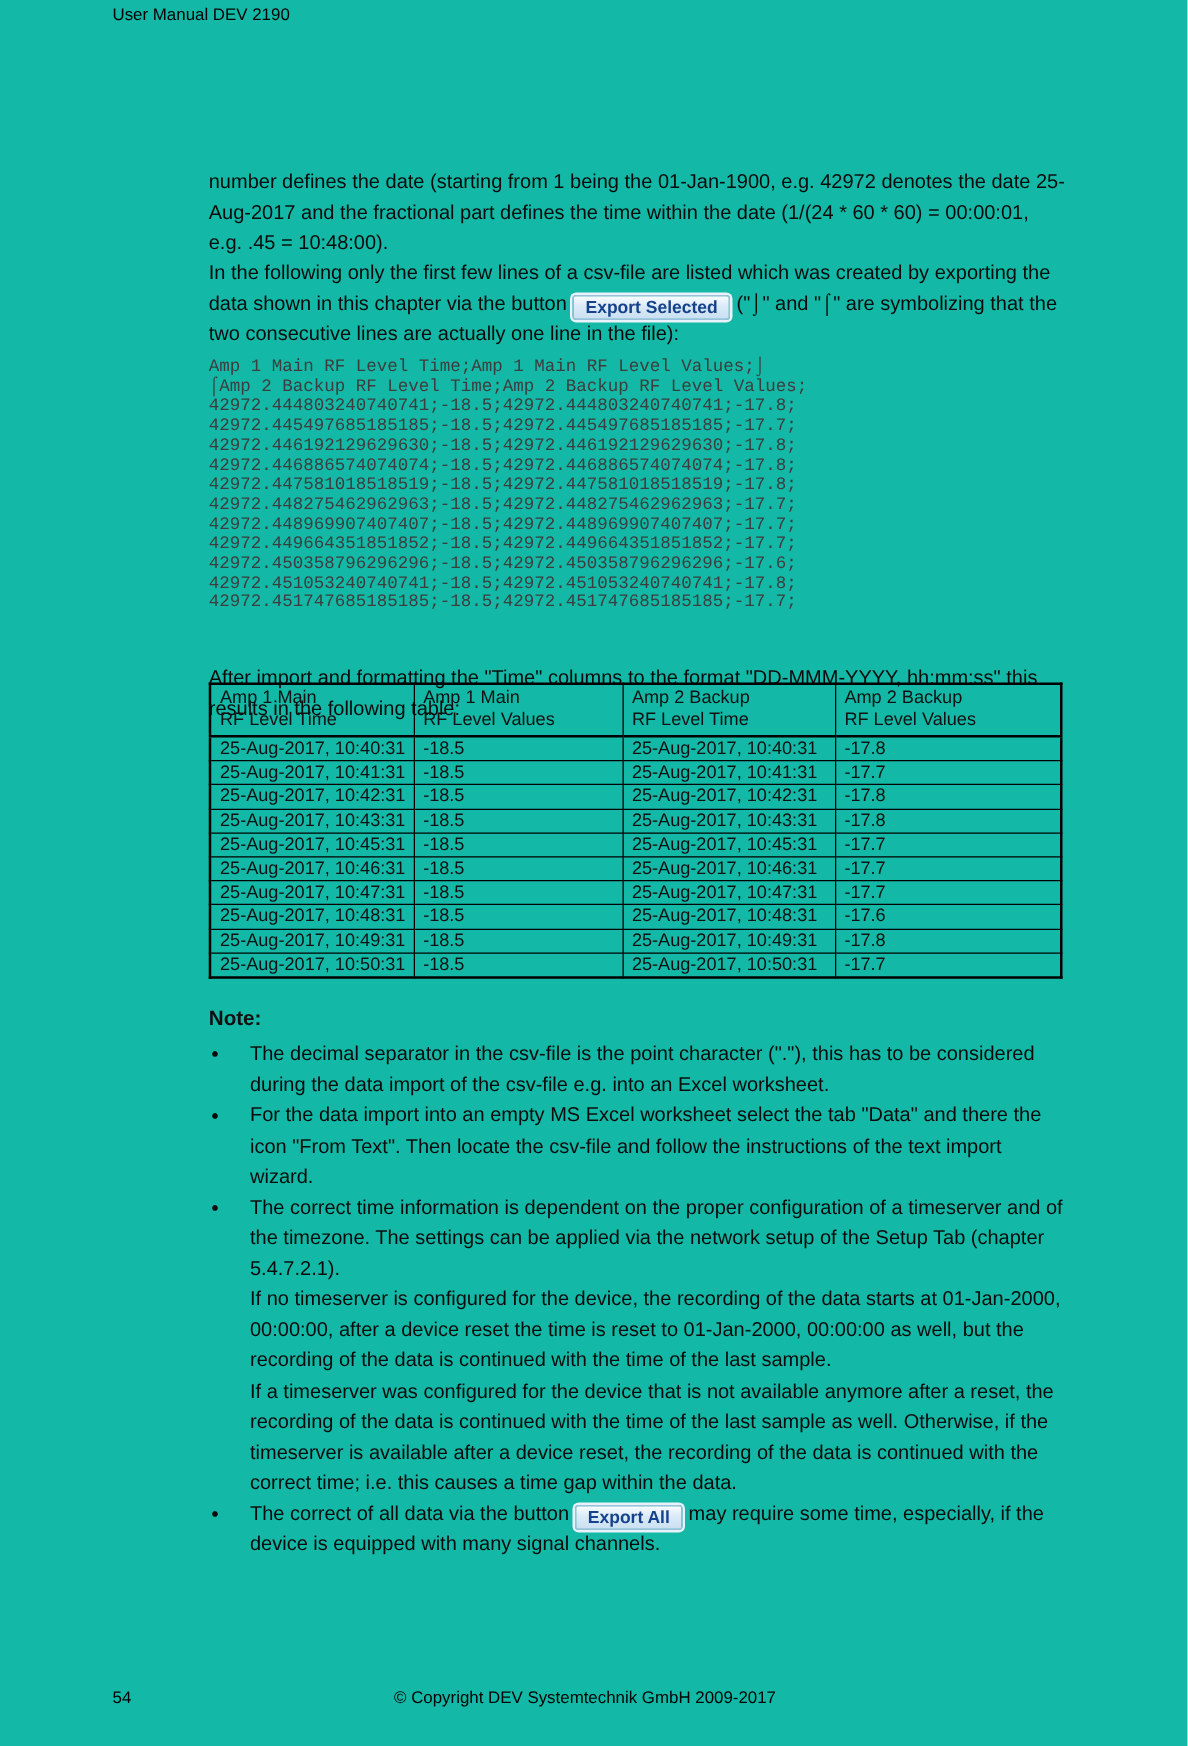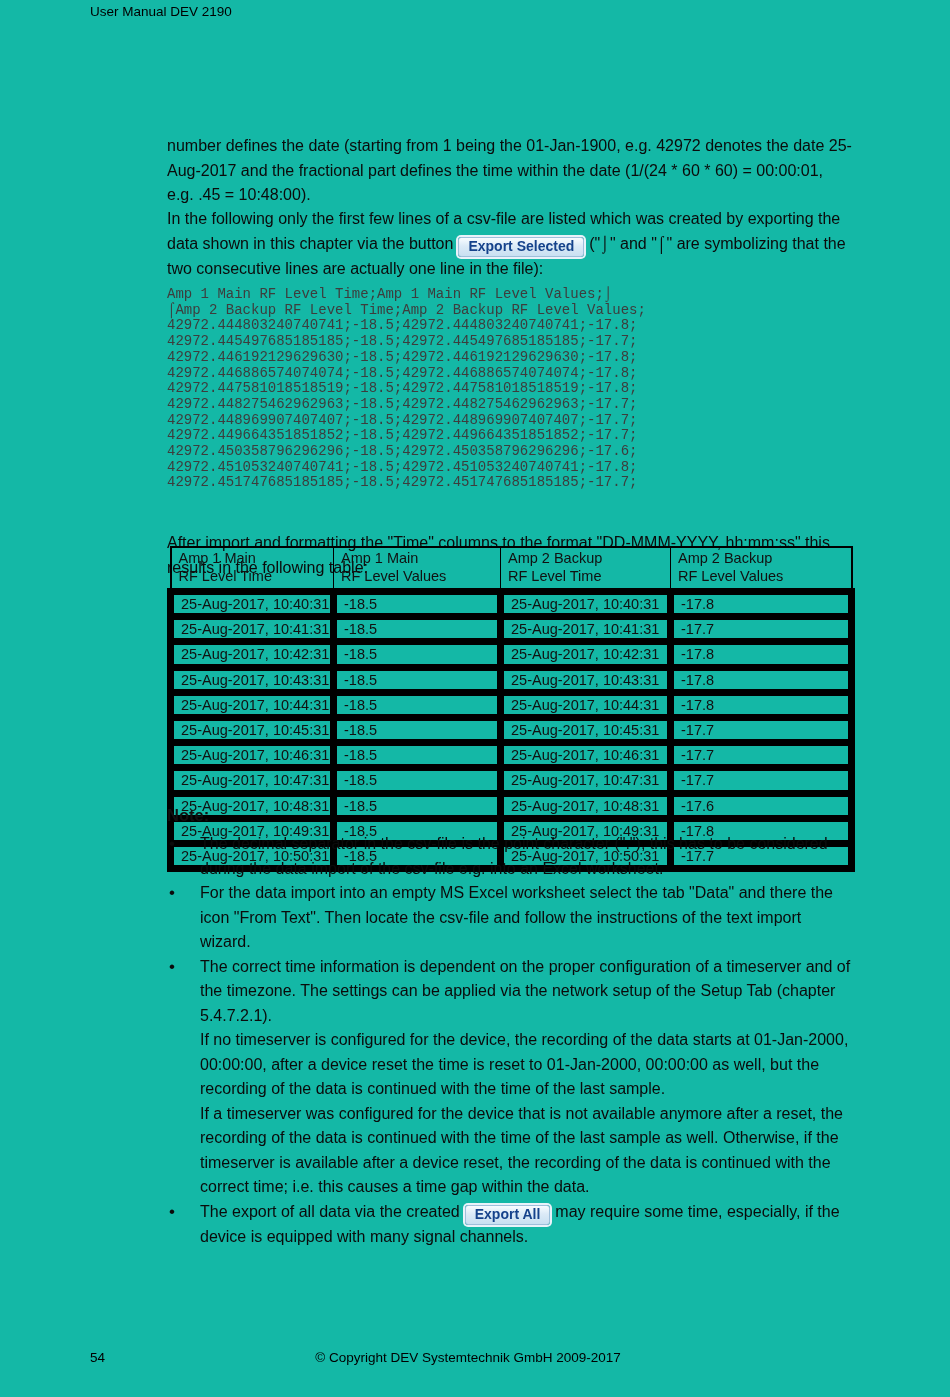--- a/index.html
+++ b/index.html
@@ -58,21 +58,21 @@
   table.data-table th {
     border: 1px solid #000000;
     border-bottom: 2px solid #000000;
     text-align: left;
     vertical-align: top;
     padding: 2px 7px 3px 7px;
     font-weight: normal;
     line-height: 17.5px;
   }
   table.data-table td {
-    border: 7px solid #000000;
+    border: 1px solid #000000;
     padding: 0 7px;
     line-height: 18.2px;
     white-space: nowrap;
     overflow: hidden;
   }
   .note-heading {
     position: absolute;
     top: 672px;
     left: 0;
     font-weight: bold;
@@ -203,26 +203,20 @@
             <td>25-Aug-2017, 10:42:31</td>
             <td>-17.8</td>
           </tr>
           <tr>
             <td>25-Aug-2017, 10:43:31</td>
             <td>-18.5</td>
             <td>25-Aug-2017, 10:43:31</td>
             <td>-17.8</td>
           </tr>
           <tr>
-            <td>25-Aug-2017, 10:44:31</td>
-            <td>-18.5</td>
-            <td>25-Aug-2017, 10:44:31</td>
-            <td>-17.8</td>
-          </tr>
-          <tr>
             <td>25-Aug-2017, 10:45:31</td>
             <td>-18.5</td>
             <td>25-Aug-2017, 10:45:31</td>
             <td>-17.7</td>
           </tr>
           <tr>
             <td>25-Aug-2017, 10:46:31</td>
             <td>-18.5</td>
             <td>25-Aug-2017, 10:46:31</td>
             <td>-17.7</td>
@@ -261,21 +255,21 @@
         <div>The decimal separator in the csv-file is the point character ("."), this has to be considered during the data import of the csv-file e.g. into an Excel worksheet.</div>
       </li>
       <li>
         <div>For the data import into an empty MS Excel worksheet select the tab "Data" and there the icon "From Text". Then locate the csv-file and follow the instructions of the text import wizard.</div>
       </li>
       <li>
         <div>The correct time information is dependent on the proper configuration of a timeserver and of the timezone. The settings can be applied via the network setup of the Setup Tab (chapter 5.4.7.2.1).</div>
         <div>If no timeserver is configured for the device, the recording of the data starts at 01-Jan-2000, 00:00:00, after a device reset the time is reset to 01-Jan-2000, 00:00:00 as well, but the recording of the data is continued with the time of the last sample.</div>
         <div>If a timeserver was configured for the device that is not available anymore after a reset, the recording of the data is continued with the time of the last sample as well. Otherwise, if the timeserver is available after a device reset, the recording of the data is continued with the correct time; i.e. this causes a time gap within the data.</div>
       </li>
-      <li><span>The export of all data via the created</span><button class="btn">Export All</button><span>may require some time, especially, if the device is equipped with many signal channels.</span></li>
+      <li><span>The correct of all data via the button</span><button class="btn">Export All</button><span>may require some time, especially, if the device is equipped with many signal channels.</span></li>
     </ul>
 
   </div>
 
   <div class="footer">
     <span class="page-number">54</span>
     <span class="copyright">© Copyright DEV Systemtechnik GmbH 2009-2017</span>
   </div>
 
 </div>

